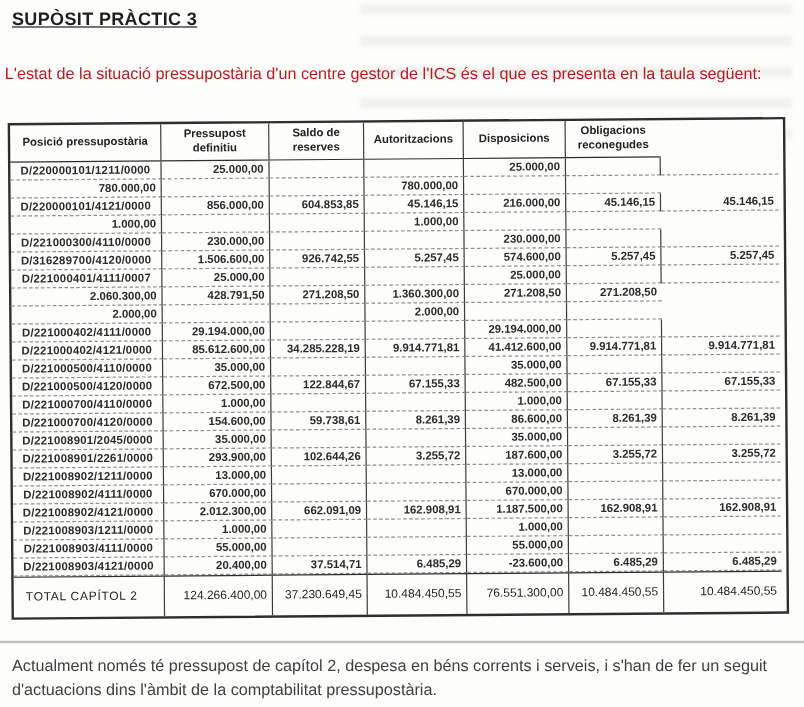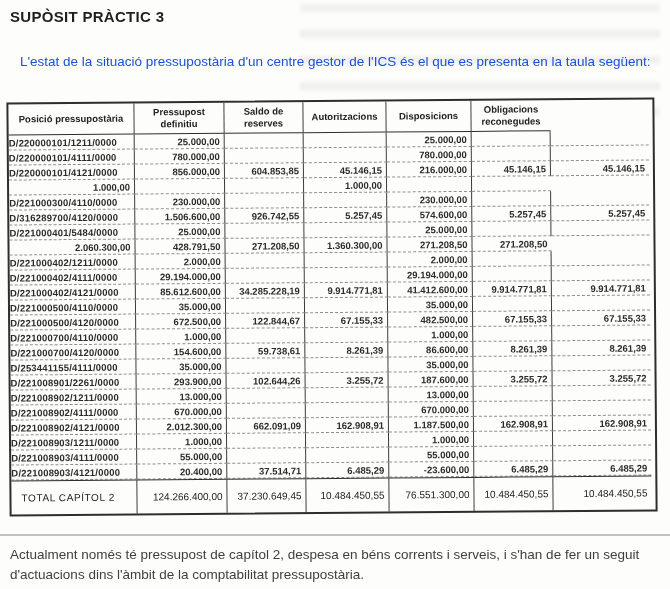--- a/index.html
+++ b/index.html
@@ -17,25 +17,26 @@
     background:repeating-linear-gradient(
       to bottom,
       rgba(120,120,120,0.10) 0px, rgba(120,120,120,0.10) 8px,
       rgba(255,255,255,0) 8px, rgba(255,255,255,0) 26px);
     filter:blur(2px);
     pointer-events:none;
   }
   .page-title{
     position:absolute;top:8px;left:10px;
     font-size:15px;font-weight:bold;letter-spacing:.3px;
+    text-decoration:underline;
     color:#1f1f1f;
   }
   .intro{
-    position:absolute;top:52px;left:20px;width:648px;
-    font-size:13.5px;line-height:1.5;color:#1d4ed8;
+    position:absolute;top:52px;left:4px;width:648px;
+    font-size:13.5px;line-height:1.5;color:#b91c1c;
   }
   .scan-table{
     position:absolute;top:100px;left:8px;width:648px;
     border:2px solid #2e2e2e;
     background:#fdfdfb;
     transform:rotate(-0.45deg);
     transform-origin:50% 50%;
     box-sizing:border-box;
   }
   .t-row{
@@ -53,21 +54,21 @@
     padding:3px 2px;line-height:1.25;
     display:flex;align-items:center;justify-content:center;
     color:#232323;white-space:normal;
     border-bottom:1.5px solid #2e2e2e;
   }
   .body-row .t-cell{
     height:15px;line-height:15px;
     font-size:9.5px;font-weight:600;color:#2b2b2b;
     border-bottom:1px dashed #8f8f8f;
   }
-  .body-row .t-cell.c0{text-align:left;letter-spacing:.2px;}
+  .body-row .t-cell.c0{text-align:center;letter-spacing:.2px;}
   .body-row .t-cell.c1,.body-row .t-cell.c2,.body-row .t-cell.c3,
   .body-row .t-cell.c4,.body-row .t-cell.c5,.body-row .t-cell.c6{
     text-align:right;padding-right:4px;
   }
   .total-row .t-cell{
     height:34px;line-height:34px;
     font-size:10px;font-weight:normal;color:#1e1e1e;
     border-top:1.5px solid #2e2e2e;border-bottom:none;
   }
   .total-row .t-cell.c0{text-align:left;padding-left:10px;letter-spacing:.6px;}
@@ -106,21 +107,20 @@
       <div class="t-row body-row">
         <div class="t-cell c0">D/220000101/1211/0000</div>
         <div class="t-cell c1">25.000,00</div>
         <div class="t-cell c2"></div>
         <div class="t-cell c3"></div>
         <div class="t-cell c4">25.000,00</div>
         <div class="t-cell c5"></div>
         <div class="t-cell c6"></div>
       </div>
       <div class="t-row body-row">
-        <div class="t-cell c0">D/220000101/4111/0000</div>
         <div class="t-cell c1">780.000,00</div>
         <div class="t-cell c2"></div>
         <div class="t-cell c3"></div>
         <div class="t-cell c4">780.000,00</div>
         <div class="t-cell c5"></div>
         <div class="t-cell c6"></div>
       </div>
       <div class="t-row body-row">
         <div class="t-cell c0">D/220000101/4121/0000</div>
         <div class="t-cell c1">856.000,00</div>
@@ -150,38 +150,37 @@
       <div class="t-row body-row">
         <div class="t-cell c0">D/316289700/4120/0000</div>
         <div class="t-cell c1">1.506.600,00</div>
         <div class="t-cell c2">926.742,55</div>
         <div class="t-cell c3">5.257,45</div>
         <div class="t-cell c4">574.600,00</div>
         <div class="t-cell c5">5.257,45</div>
         <div class="t-cell c6">5.257,45</div>
       </div>
       <div class="t-row body-row">
-        <div class="t-cell c0">D/221000401/5484/0000</div>
+        <div class="t-cell c0">D/221000401/4111/0007</div>
         <div class="t-cell c1">25.000,00</div>
         <div class="t-cell c2"></div>
         <div class="t-cell c3"></div>
         <div class="t-cell c4">25.000,00</div>
         <div class="t-cell c5"></div>
         <div class="t-cell c6"></div>
       </div>
       <div class="t-row body-row">
         <div class="t-cell c1">2.060.300,00</div>
         <div class="t-cell c2">428.791,50</div>
         <div class="t-cell c3">271.208,50</div>
         <div class="t-cell c4">1.360.300,00</div>
         <div class="t-cell c5">271.208,50</div>
         <div class="t-cell c6">271.208,50</div>
       </div>
       <div class="t-row body-row">
-        <div class="t-cell c0">D/221000402/1211/0000</div>
         <div class="t-cell c1">2.000,00</div>
         <div class="t-cell c2"></div>
         <div class="t-cell c3"></div>
         <div class="t-cell c4">2.000,00</div>
         <div class="t-cell c5"></div>
         <div class="t-cell c6"></div>
       </div>
       <div class="t-row body-row">
         <div class="t-cell c0">D/221000402/4111/0000</div>
         <div class="t-cell c1">29.194.000,00</div>
@@ -230,21 +229,21 @@
       <div class="t-row body-row">
         <div class="t-cell c0">D/221000700/4120/0000</div>
         <div class="t-cell c1">154.600,00</div>
         <div class="t-cell c2">59.738,61</div>
         <div class="t-cell c3">8.261,39</div>
         <div class="t-cell c4">86.600,00</div>
         <div class="t-cell c5">8.261,39</div>
         <div class="t-cell c6">8.261,39</div>
       </div>
       <div class="t-row body-row">
-        <div class="t-cell c0">D/253441155/4111/0000</div>
+        <div class="t-cell c0">D/221008901/2045/0000</div>
         <div class="t-cell c1">35.000,00</div>
         <div class="t-cell c2"></div>
         <div class="t-cell c3"></div>
         <div class="t-cell c4">35.000,00</div>
         <div class="t-cell c5"></div>
         <div class="t-cell c6"></div>
       </div>
       <div class="t-row body-row">
         <div class="t-cell c0">D/221008901/2261/0000</div>
         <div class="t-cell c1">293.900,00</div>

